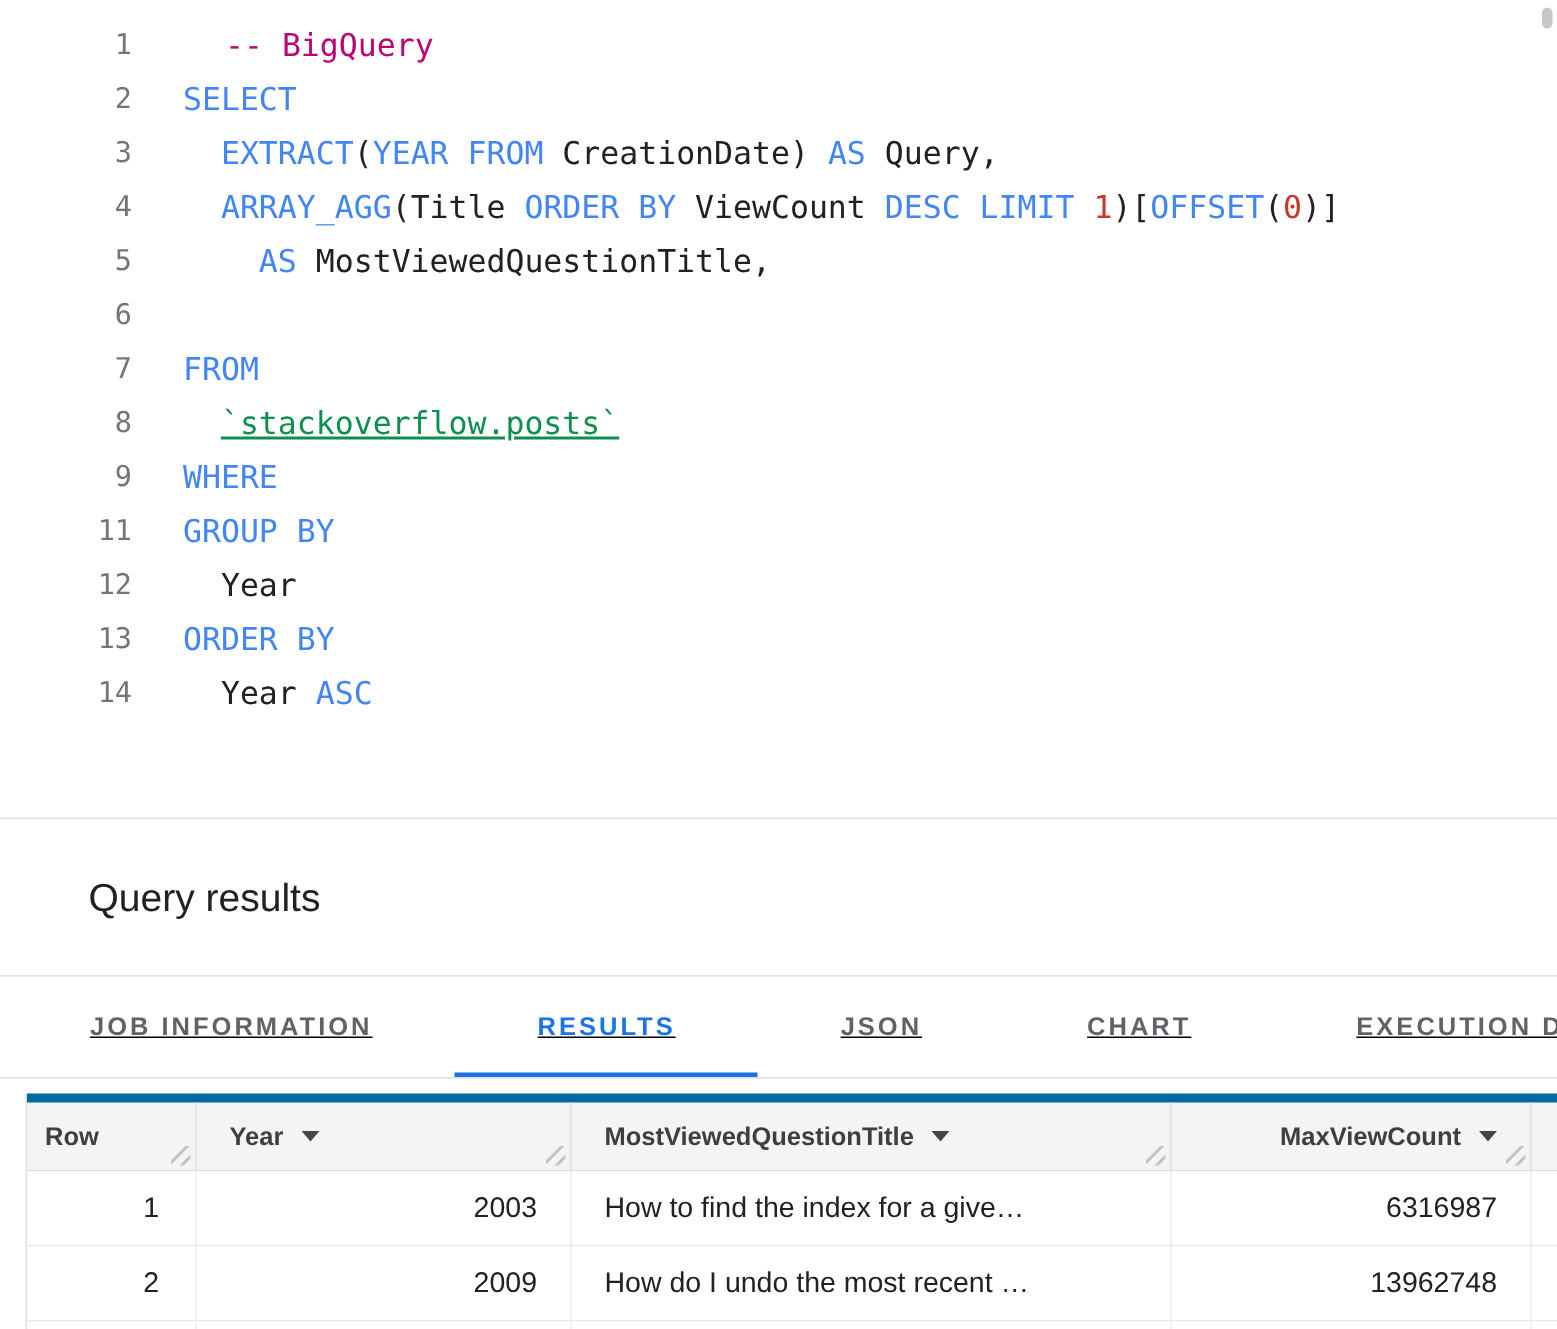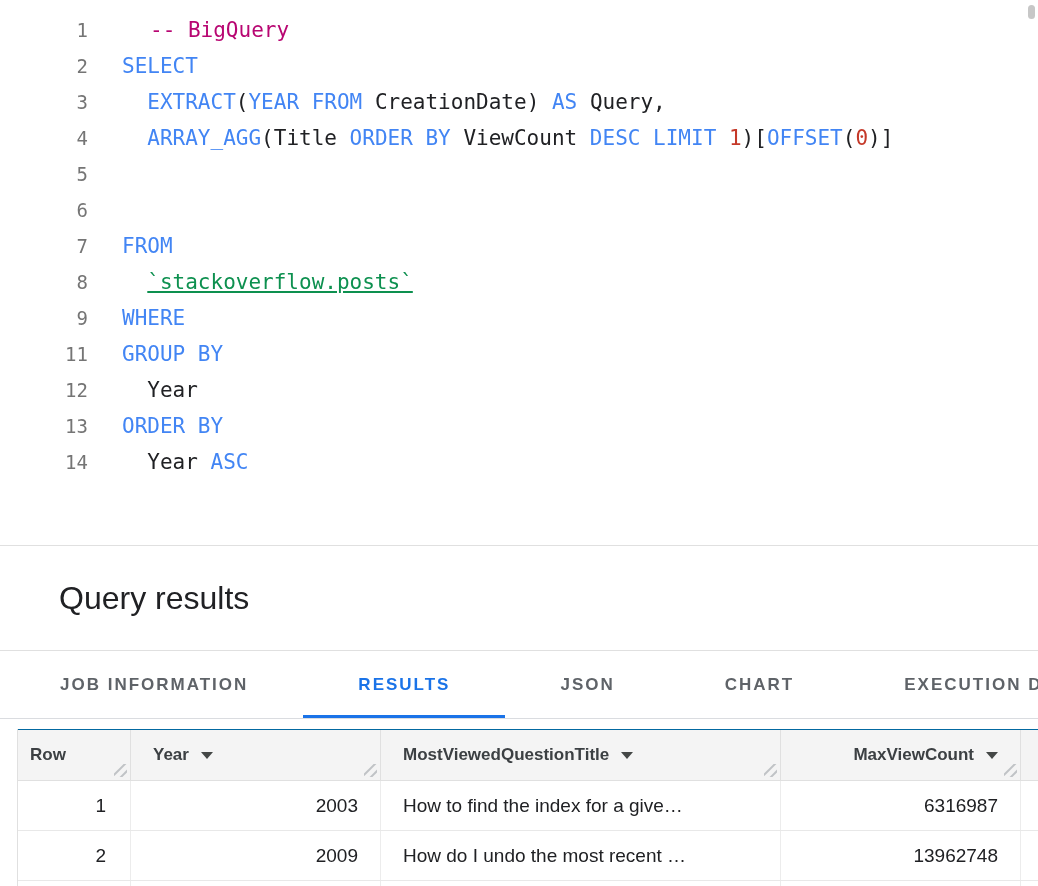--- a/index.html
+++ b/index.html
@@ -25,44 +25,44 @@
   .scroll-thumb {
     position: absolute; top: 5px; right: 3px; width: 7px; height: 14px;
     border-radius: 4px; background: #c7c7c7;
   }
 
   
   .results-head {
     height: 105px; border-bottom: 1px solid #e0e0e0;
     display: flex; align-items: center; padding-left: 59px;
   }
-  .results-head h1 { margin: 0; font-size: 32px; font-weight: 400; color: #202124; }
+  .results-head h1 { margin: 0; font-size: 26px; font-weight: 400; color: #202124; }
 
   
   .tabbar {
     height: 68px; border-bottom: 1px solid #dadce0;
     display: flex; align-items: stretch; padding-left: 5px;
-    white-space: nowrap; overflow: hidden;
+    white-space: nowrap; overflow: hidden; text-decoration: underline;
   }
   .tab {
     display: flex; align-items: center; padding: 0 55px;
     font-size: 17px; font-weight: 700; letter-spacing: 2px;
     color: #5f6368; position: relative; cursor: pointer; flex: 0 0 auto;
   }
   .tab.active { color: var(--active_tab); }
   .tab.active::after {
     content: ""; position: absolute; left: 0; right: 0; bottom: 0;
     height: 3px; background: var(--active_tab);
   }
 
   
   .results-table { margin-left: 17px; margin-top: 10px; border-left: 1px solid #e0e0e0; }
   .thead {
     display: flex; height: 52px; background: #f4f4f4;
-    border-top: 1px solid #0369a1; border-bottom: 1px solid #e0e0e0;
+    border-top: 6px solid #0369a1; border-bottom: 1px solid #e0e0e0;
   }
   .th {
     position: relative; display: flex; align-items: center; gap: 12px;
     padding: 0 22px; border-right: 1px solid #e0e0e0;
     font-size: 17px; font-weight: 700; color: #3c4043;
   }
   .col-row   { flex: 0 0 113px; }
   .col-year  { flex: 0 0 250px; }
   .col-title { flex: 0 0 400px; }
   .col-max   { flex: 0 0 240px; }
@@ -109,20 +109,21 @@
       <div class="code-line">
         <div class="ln">3</div>
         <div class="ct"><span>  </span><span class="tk-kw">EXTRACT</span><span>(</span><span class="tk-kw">YEAR FROM</span><span> CreationDate</span><span>) </span><span class="tk-kw">AS</span><span> Query,</span></div>
       </div>
       <div class="code-line">
         <div class="ln">4</div>
         <div class="ct"><span>  </span><span class="tk-kw">ARRAY_AGG</span><span>(</span><span>Title </span><span class="tk-kw">ORDER BY</span><span> ViewCount </span><span class="tk-kw">DESC LIMIT</span><span> </span><span class="tk-num">1</span><span>)[</span><span class="tk-kw">OFFSET</span><span>(</span><span class="tk-num">0</span><span>)]</span></div>
       </div>
       <div class="code-line">
         <div class="ln">5</div>
+        <div class="ct"><span>    </span><span class="tk-kw">AS</span><span> MostViewedQuestionTitle,</span></div>
       </div>
       <div class="code-line">
         <div class="ln">6</div>
       </div>
       <div class="code-line">
         <div class="ln">7</div>
         <div class="ct"><span class="tk-kw">FROM</span></div>
       </div>
       <div class="code-line">
         <div class="ln">8</div>

